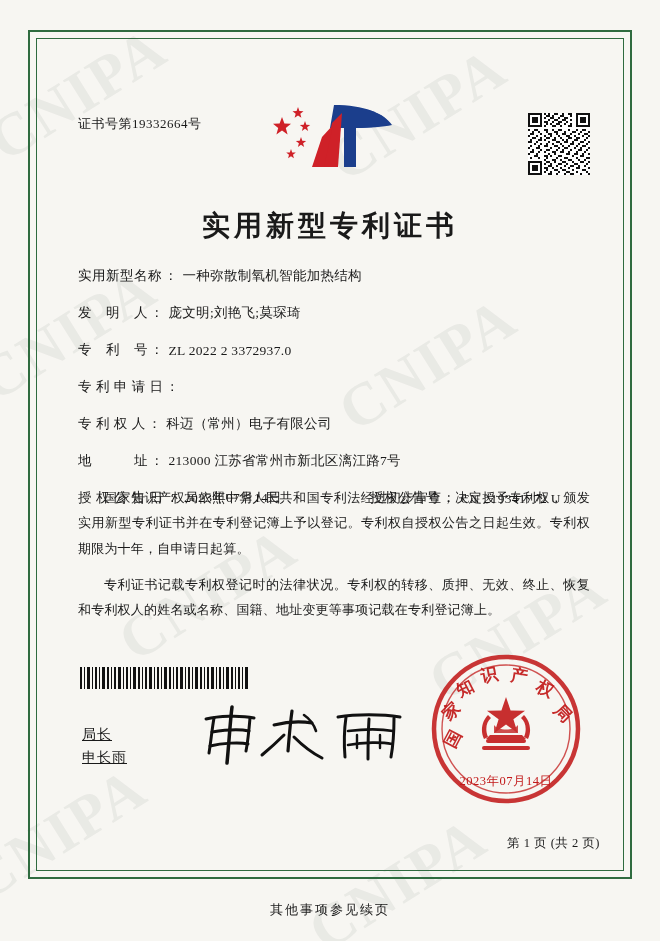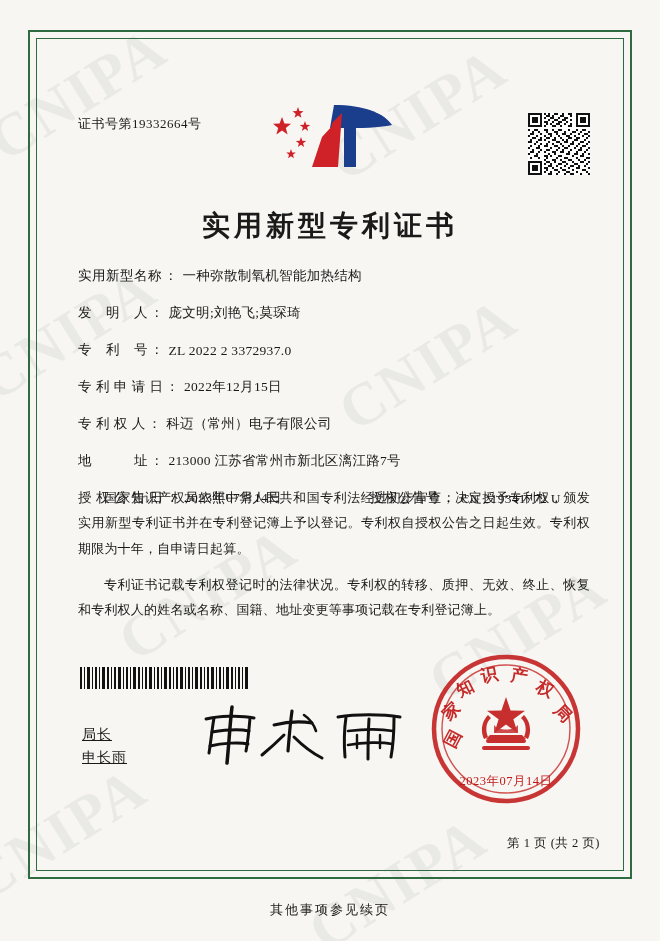--- a/index.html
+++ b/index.html
@@ -513,21 +513,20 @@
 
       <div class="row">
         <span class="lbl">专　利　号</span>
         <span class="sep">：</span>
         <span class="val">ZL 2022 2 3372937.0</span>
       </div>
 
       <div class="row">
         <span class="lbl">专 利 申 请 日</span>
         <span class="sep">：</span>
-        <span class="val">2022年12月15日</span>
       </div>
 
       <div class="row">
         <span class="lbl">专 利 权 人</span>
         <span class="sep">：</span>
         <span class="val">科迈（常州）电子有限公司</span>
       </div>
 
       <div class="row">
         <span class="lbl">地　　　址</span>

